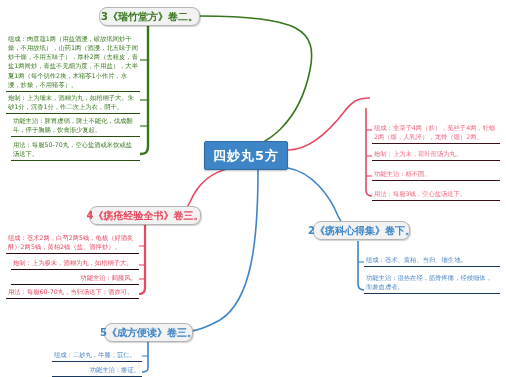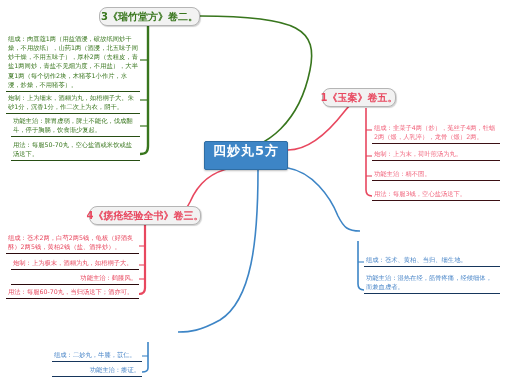--- a/index.html
+++ b/index.html
@@ -9,21 +9,21 @@
     font-family:"DejaVu Sans","Liberation Sans",sans-serif;
   }
   #canvas{position:absolute;inset:0;}
   svg.links{position:absolute;left:0;top:0;width:506px;height:377px;pointer-events:none;}
 
   
   .center-node{
     position:absolute;box-sizing:border-box;
     background:#3d85c6;border:1px solid #2f6da3;border-radius:2px;
     color:#ffffff;font-size:13px;font-weight:bold;
-    display:flex;justify-content:center;
+    display:flex;align-items:center;justify-content:center;
     letter-spacing:1px;
     box-shadow:0 1px 2px rgba(0,0,0,.25);
   }
 
   
   .topic{
     position:absolute;box-sizing:border-box;
     background:#f2f2f2;
     border:1px solid #b5b5b5;border-radius:8px;
     font-size:10px;font-weight:bold;
@@ -102,36 +102,36 @@
   <div class="leaf green" style="left:6px;top:92px;width:134px;">
     <span>炮制：上为细末，酒糊为丸，如梧桐子大。朱砂1分，沉香1分，作二次上为衣，阴干。</span>
   </div>
   <div class="leaf green" style="left:11px;top:115px;width:129px;">
     <span>功能主治：脾胃虚弱，脾土不能化，伐成翻斗，停于胸膈，饮食渐少复起。</span>
   </div>
   <div class="leaf green" style="left:11px;top:139px;width:129px;">
     <span>用法：每服50-70丸，空心盐酒或米饮或盐汤送下。</span>
   </div>
 
-  <div class="topic red" style="left:322px;top:88px;width:74px;height:19px;">
-    <span>1《玉案》卷五。</span>
-  </div>
   <div class="leaf red" style="left:372px;top:122px;width:128px;">
     <span>组成：韭菜子4两（炒），菟丝子4两，牡蛎2两（煅，人乳淬），龙骨（煅）2两。</span>
   </div>
   <div class="leaf red" style="left:372px;top:148px;width:128px;">
     <span>炮制：上为末，荷叶煎汤为丸。</span>
   </div>
   <div class="leaf red" style="left:372px;top:168px;width:128px;">
     <span>功能主治：精不固。</span>
   </div>
   <div class="leaf red" style="left:372px;top:188px;width:128px;">
     <span>用法：每服3钱，空心盐汤送下。</span>
   </div>
 
+  <div class="topic blue" style="left:313px;top:221px;width:97px;height:19px;">
+    <span>2《疡科心得集》卷下。</span>
+  </div>
   <div class="leaf blue" style="left:364px;top:254px;width:136px;">
     <span>组成：苍术、黄柏、当归、细生地。</span>
   </div>
   <div class="leaf blue" style="left:364px;top:272px;width:136px;">
     <span>功能主治：湿热在经，筋骨疼痛，经候细体，而兼血虚者。</span>
   </div>
 
   <div class="topic red" style="left:89px;top:206px;width:112px;height:19px;justify-content:center;">
     <span>4《疡疮经验全书》卷三。</span>
   </div>
@@ -141,20 +141,23 @@
   <div class="leaf red-dark" style="left:11px;top:257px;width:128px;">
     <span>炮制：上为极末，酒糊为丸，如梧桐子大。</span>
   </div>
   <div class="leaf red-dark ralign" style="left:11px;top:272px;width:128px;">
     <span>功能主治：鹤膝风。</span>
   </div>
   <div class="leaf red-dark" style="left:6px;top:286px;width:133px;">
     <span>用法：每服60-70丸，当归汤送下；酒亦可。</span>
   </div>
 
+  <div class="topic blue" style="left:104px;top:323px;width:89px;height:19px;">
+    <span>5《成方便读》卷三。</span>
+  </div>
   <div class="leaf blue" style="left:52px;top:349px;width:90px;">
     <span>组成：二妙丸，牛膝，苡仁。</span>
   </div>
   <div class="leaf blue ralign" style="left:52px;top:364px;width:90px;">
     <span>功能主治：痿证。</span>
   </div>
 
 </div>
 
 </body></html>

